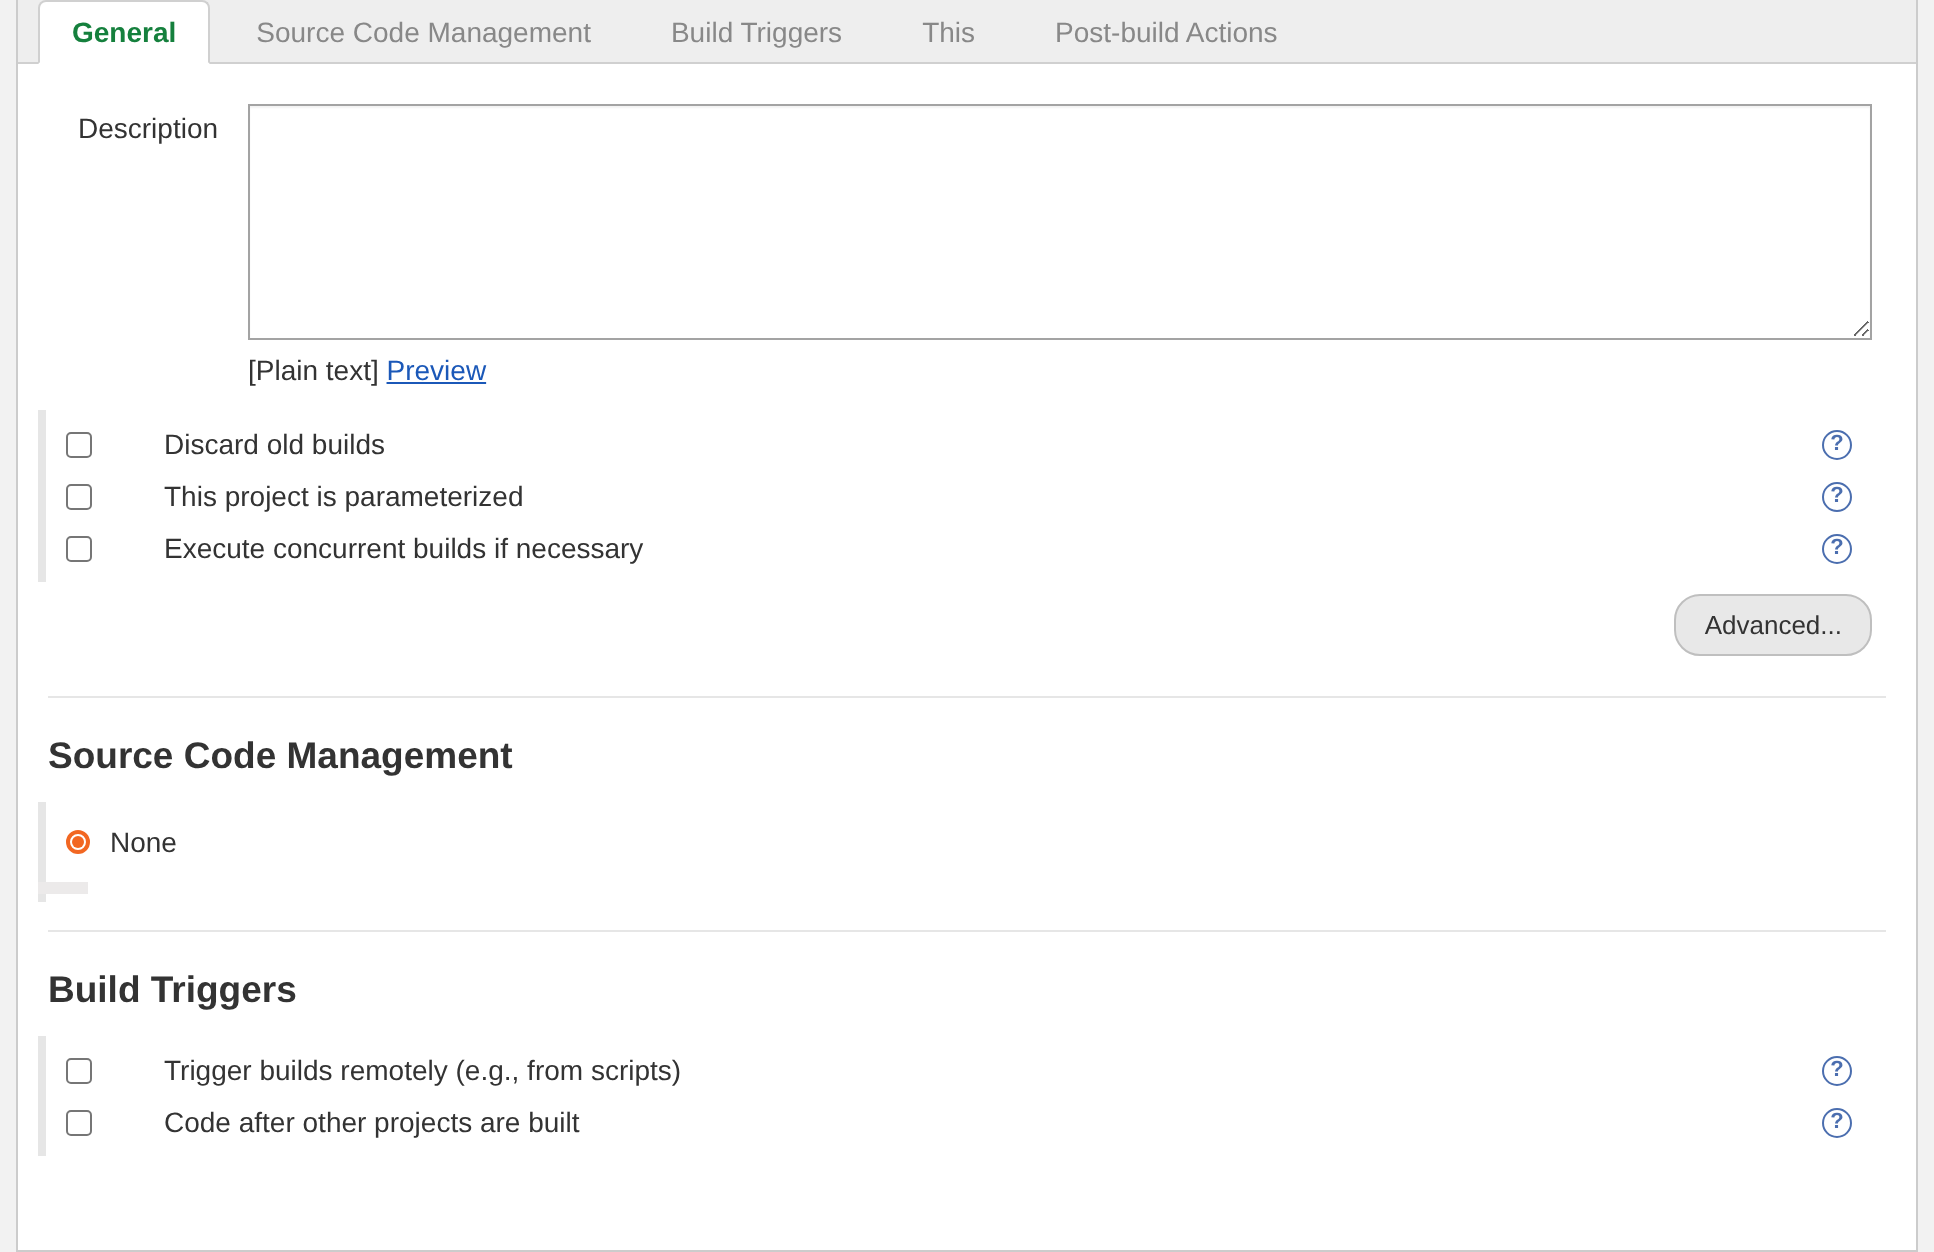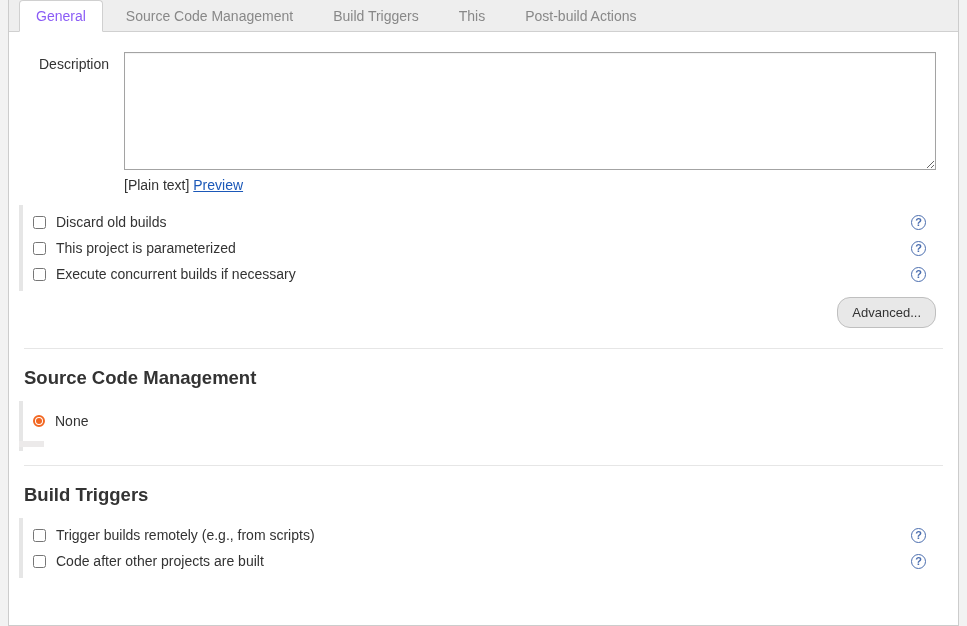--- a/index.html
+++ b/index.html
@@ -36,22 +36,22 @@
     color: #888;
     font-size: 14px;
     cursor: pointer;
     border: 1px solid transparent;
     margin-right: 6px;
     position: relative;
     top: 1px;
   }
   .tab.active {
     background: #fff;
-    color: #8b5cf6;
-    font-weight: 400;
+    color: #15803d;
+    font-weight: 700;
     border: 1px solid #d0d0d0;
     border-bottom: 1px solid #fff;
     border-top-left-radius: 4px;
     border-top-right-radius: 4px;
   }
   .content { padding: 4px 0 0 0; }
   .section {
     border-left: 4px solid #e6e6e6;
     margin: 12px 10px 0 10px;
     padding: 4px 0 4px 0;
@@ -86,20 +86,21 @@
     box-shadow: inset 0 1px 1px rgba(0,0,0,0.05);
   }
   .textarea-footer { margin-top: 4px; font-size: 14px; color: #333; }
   .textarea-footer a { color: #1b58b8; text-decoration: underline; cursor: pointer; }
   .check-row {
     display: flex;
     align-items: center;
     padding: 5px 22px 5px 10px;
     font-size: 14px;
     color: #333;
+    gap: 26px;
   }
   .check-row input[type=checkbox] {
     margin: 0 10px 0 0;
     width: 13px; height: 13px;
   }
   .check-row .spacer { flex: 1; }
   .help-icon {
     width: 15px; height: 15px;
     border-radius: 50%;
     border: 1.6px solid #4b6eaf;

